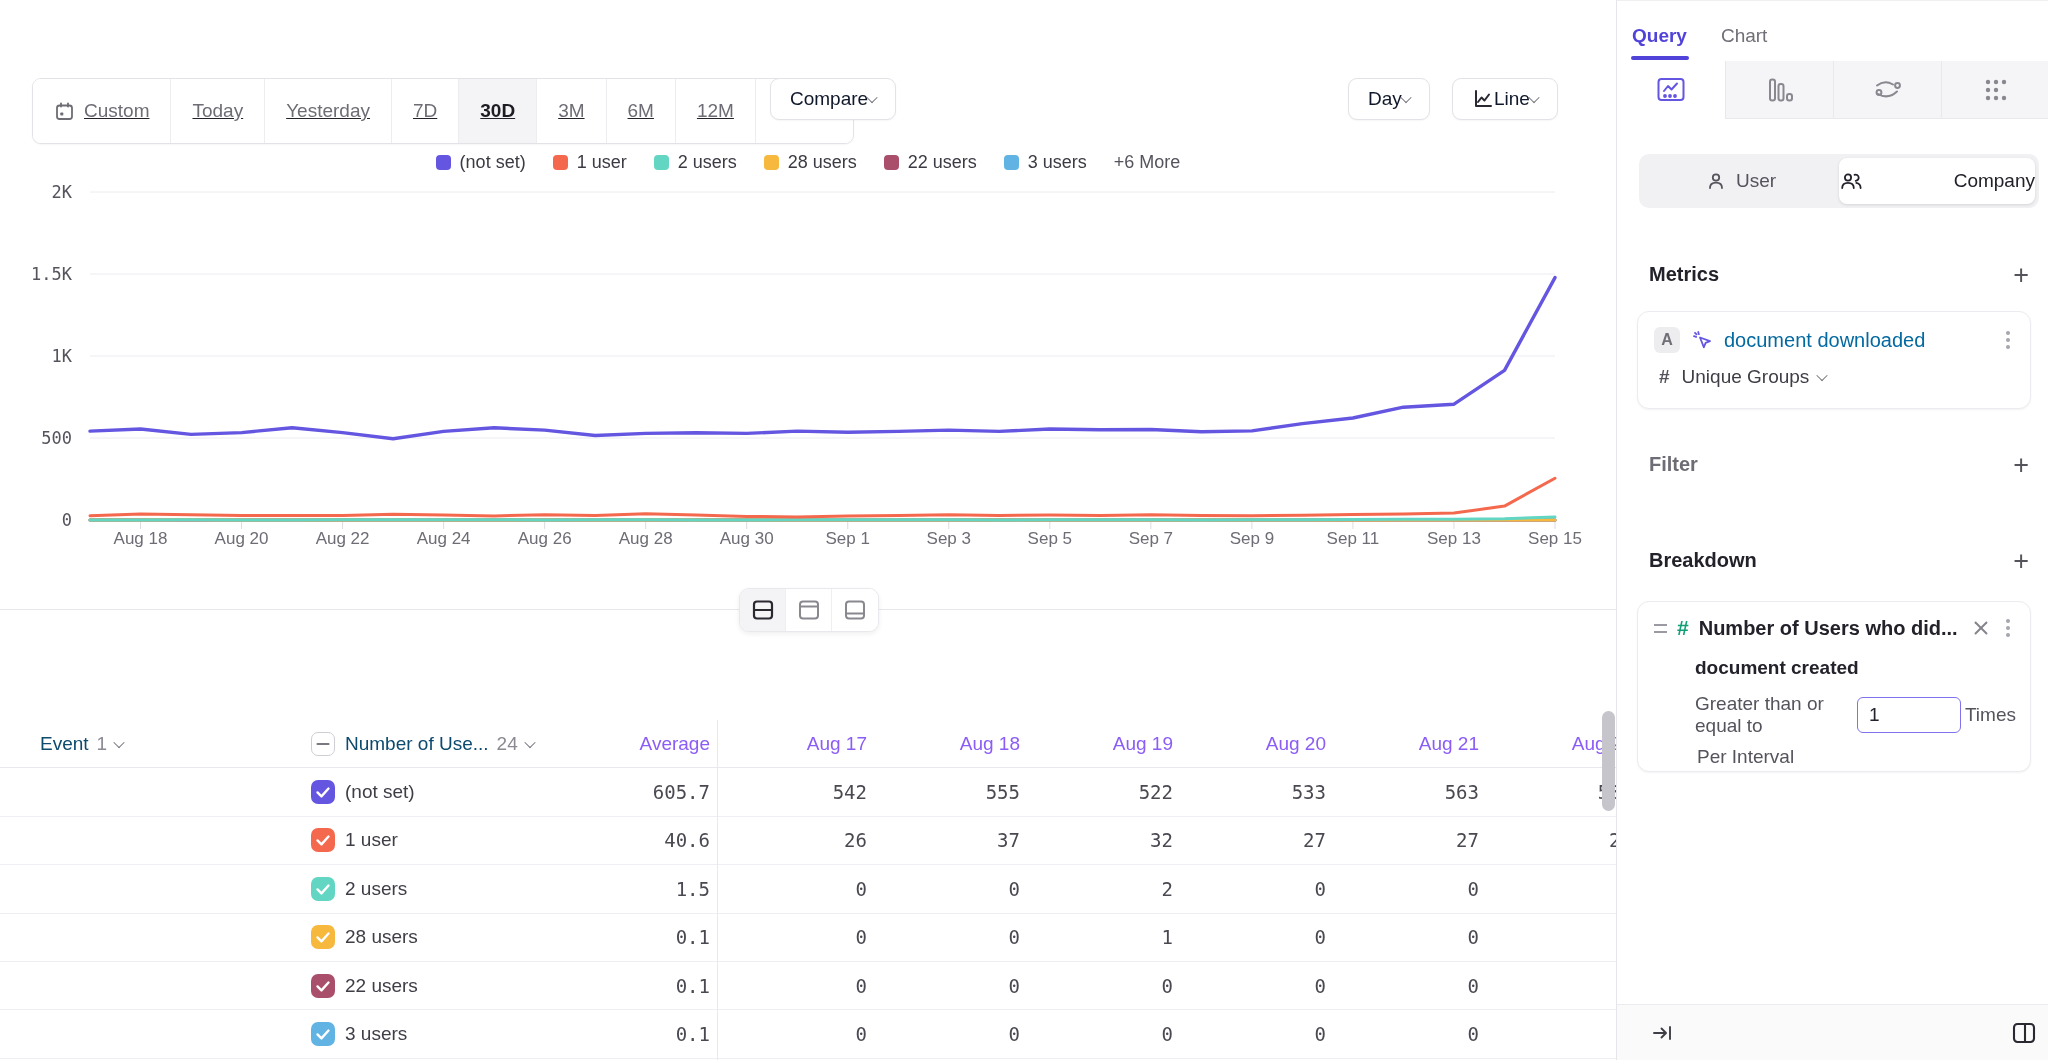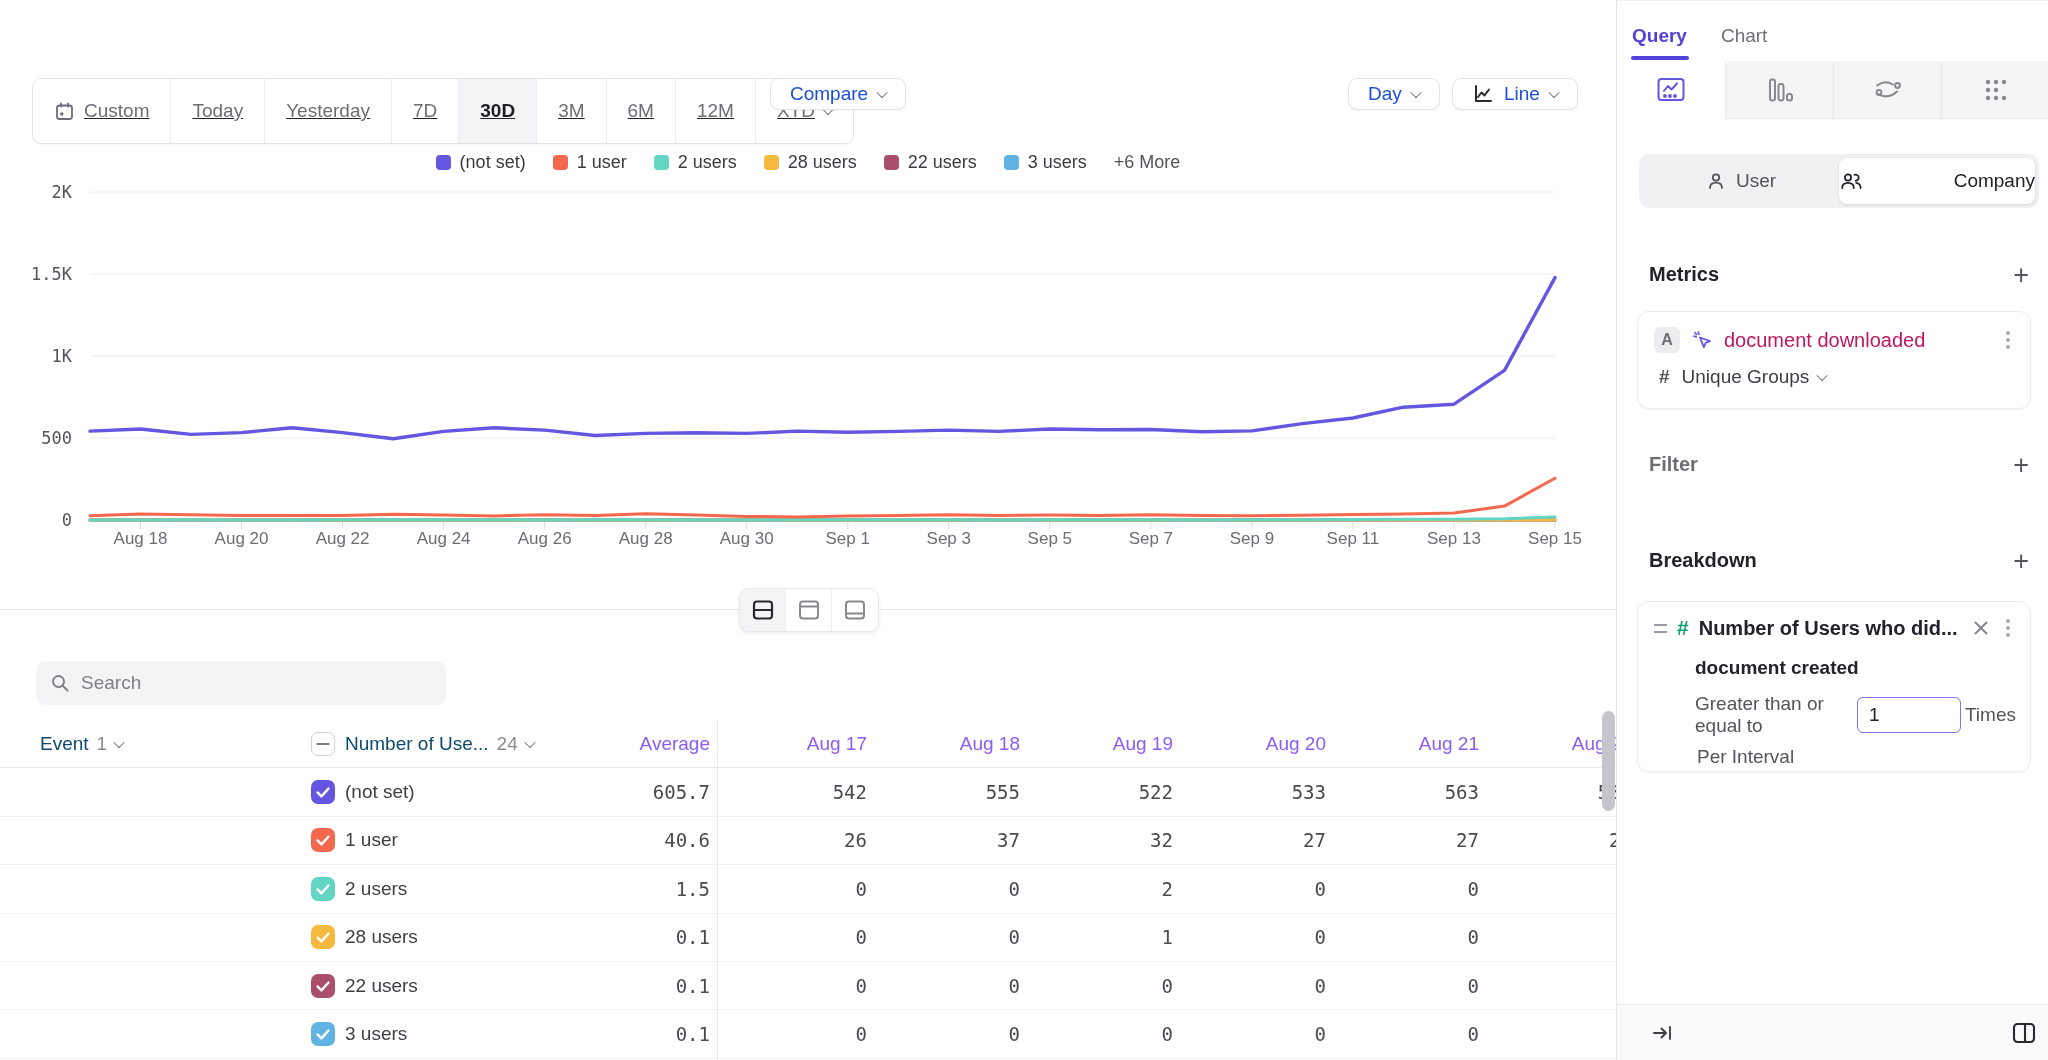--- a/index.html
+++ b/index.html
@@ -10,22 +10,22 @@
     border-left:1px solid #E6E5E9; border-top:1px solid #EFEEF1; }
 
   
   #toolbar { position:absolute; left:0; top:78px; width:1616px; height:50px; }
   .seg-group { position:absolute; left:32px; top:0; display:flex; height:66px; border:1px solid #E3E2E6;
     border-radius:9px; background:#fff; overflow:hidden; box-shadow:0 1px 2px rgba(25,22,35,.04);text-decoration:underline; }
   .seg { display:flex; align-items:center; gap:9px; padding:0 21px; font-size:19px; color:#6E6C74;
     border-right:1px solid #EDECEF; cursor:pointer; white-space:nowrap; background:#fff; }
   .seg:last-child { border-right:none; }
   .seg.active { background:#F4F3F6; color:#1F1D23; font-weight:bold; }
-  .btn { position:absolute; top:0; display:flex; align-items:center; gap:10px; height:32px; padding:0 19px;
-    border:1px solid #E3E2E6; border-radius:9px; background:#fff; font-size:19px; color:#1d4ed8;
+  .btn { position:absolute; top:0; display:flex; align-items:center; gap:0; height:42px; padding:0 19px;
+    border:1px solid #E3E2E6; border-radius:9px; background:#fff; font-size:19px; color:#0f172a;
     font-weight:500; cursor:pointer; box-shadow:0 1px 2px rgba(25,22,35,.04); white-space:nowrap; }
   .chev { width:8px; height:8px; border-right:1.8px solid #76747C; border-bottom:1.8px solid #76747C;
     transform:rotate(45deg) translate(-1px,-1px); display:inline-block; flex:none; }
 
   
   #legend { position:absolute; left:0; top:152px; width:1616px; display:flex; justify-content:center;
     align-items:center; gap:27px; font-size:18px; color:#3C3A42; }
   .leg-item { display:flex; align-items:center; gap:9px; cursor:pointer; }
   .swatch { width:15px; height:15px; border-radius:4px; flex:none; }
   #legend-more { color:#55535C; cursor:pointer; }
@@ -95,21 +95,21 @@
     align-items:center; font-size:20px; }
   .sec-title { font-weight:bold; color:#232129; }
   .sec-title.muted { color:#6E6C74; font-weight:600; }
   .plus { font-size:27px; font-weight:300; color:#55535C; line-height:20px; cursor:pointer; }
   .card { position:absolute; left:20px; width:394px; background:#fff; border:1px solid #ECEBEF;
     border-radius:12px; box-shadow:0 1px 2px rgba(25,22,35,.05); }
   #metric-card { top:310px; height:98px; padding:15px 14px 0 16px; }
   .mc-row1 { display:flex; align-items:center; gap:11px; }
   .badge-a { width:26px; height:26px; background:#EDECEF; border-radius:6px; color:#706E76; font-size:16px;
     font-weight:bold; display:flex; align-items:center; justify-content:center; flex:none; }
-  .metric-name { font-size:20px; font-weight:500; color:#be185d; flex:1; white-space:nowrap; overflow:hidden; }
+  .metric-name { font-size:20px; font-weight:500; color:#0369a1; flex:1; white-space:nowrap; overflow:hidden; }
   .kebab { width:4px; height:4px; border-radius:50%; background:#A7A5AD; position:relative; flex:none;
     margin:0 6px; cursor:pointer; }
   .kebab::before, .kebab::after { content:""; position:absolute; left:0; width:4px; height:4px;
     border-radius:50%; background:#A7A5AD; }
   .kebab::before { top:-7px; } .kebab::after { top:7px; }
   .mc-row2 { display:flex; align-items:center; gap:12px; margin-top:13px; padding-left:5px; font-size:19px; }
   .hash-gray { color:#55535C; font-weight:bold; font-size:19px; }
   .measure { color:#3F3D46; display:flex; align-items:center; gap:9px; cursor:pointer; }
   #breakdown-card { top:600px; height:171px; padding:14px 14px 0 16px; }
   .bc-row1 { display:flex; align-items:center; gap:10px; }
@@ -283,29 +283,20 @@
       </svg>
     </div>
     <div class="ltog">
       <svg width="24" height="22" viewBox="0 0 24 22" fill="none" stroke="#8A888F" stroke-width="2">
         <rect x="3" y="2.5" width="18" height="17" rx="3"></rect>
           <line x1="3" y1="14.5" x2="21" y2="14.5"></line>
       </svg>
     </div>
   </div>
 
-  <div id="search-box">
-    <span class="icon-btn">
-      <svg width="20" height="20" viewBox="0 0 20 20" fill="none" stroke="#807E87" stroke-width="1.9" stroke-linecap="round">
-        <circle cx="8.5" cy="8.5" r="5.5"></circle>
-          <line x1="13" y1="13" x2="17.5" y2="17.5"></line>
-      </svg>
-    </span>
-    <input type="text" placeholder="Search" style="">
-  </div>
 
   <div id="table">
     <div class="trow head">
       <div class="c-left">
         <span class="hdr-dark">Event</span>
         <span class="count">1</span>
         <span class="chev"></span>
       </div>
       <div class="cb ind">
         <svg width="22" height="22" viewBox="0 0 24 24">

